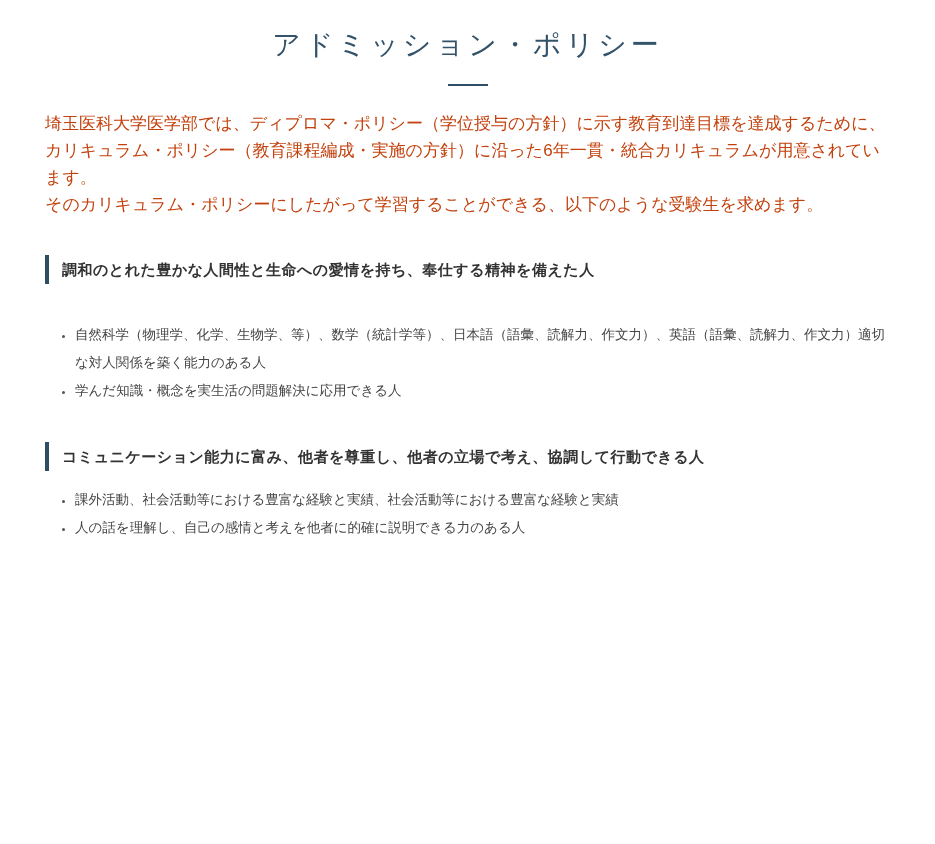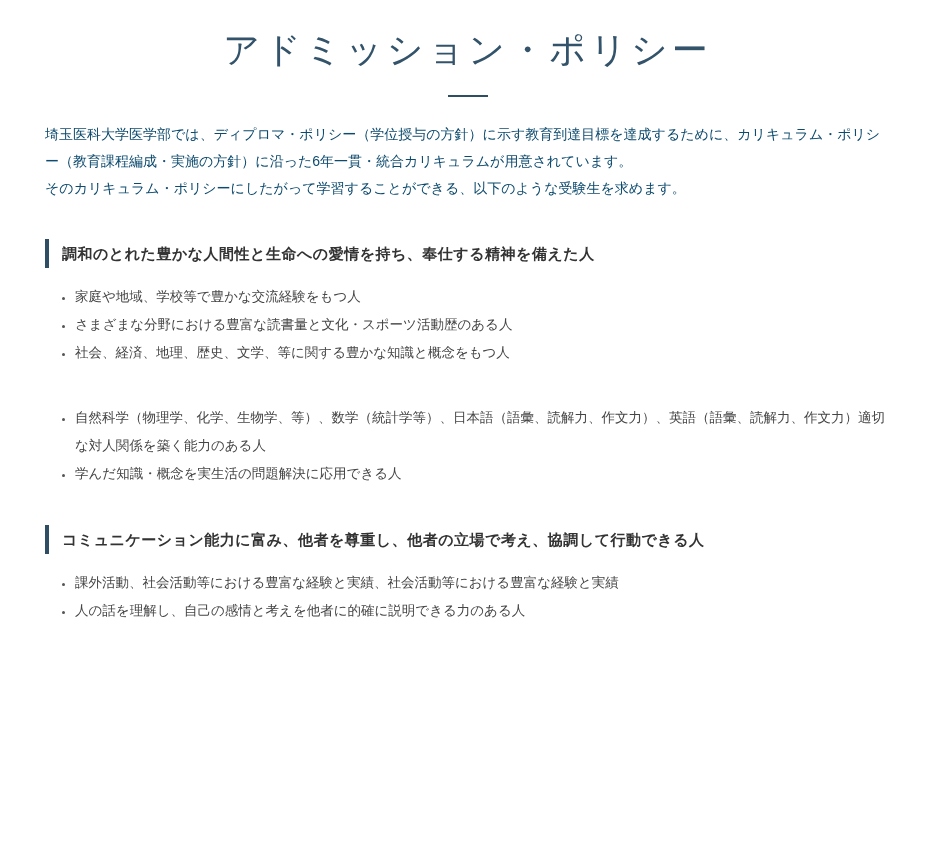--- a/index.html
+++ b/index.html
@@ -16,35 +16,35 @@
   }
   .page {
     width: 935px;
     padding: 0 45px 20px 45px;
   }
   .page-title {
     margin: 26px 0 0 0;
     text-align: center;
     font-family: "DejaVu Serif", "Liberation Serif", serif;
     font-weight: 400;
-    font-size: 36px;
+    font-size: 28px;
     letter-spacing: 4px;
     color: #33536b;
   }
   .title-divider {
     width: 40px;
     height: 2px;
     background: #2f4d63;
     margin: 20px auto 24px auto;
   }
   .intro {
     margin: 0;
-    font-size: 14px;
+    font-size: 17px;
     line-height: 27px;
-    color: #0c4a6e;
+    color: #c2410c;
   }
   .policy-section {
     margin-top: 37px;
   }
   .section-heading {
     margin: 0;
     font-size: 15px;
     line-height: 29px;
     font-weight: 700;
     letter-spacing: 0.5px;
@@ -73,25 +73,20 @@
 <div class="page">
 
   <h1 class="page-title">アドミッション・ポリシー</h1>
   <div class="title-divider"></div>
 
   <p class="intro">埼玉医科大学医学部では、ディプロマ・ポリシー（学位授与の方針）に示す教育到達目標を達成するために、カリキュラム・ポリシー（教育課程編成・実施の方針）に沿った6年一貫・統合カリキュラムが用意されています。</p>
   <p class="intro">そのカリキュラム・ポリシーにしたがって学習することができる、以下のような受験生を求めます。</p>
 
   <section class="policy-section">
     <h2 class="section-heading">調和のとれた豊かな人間性と生命への愛情を持ち、奉仕する精神を備えた人</h2>
-    <ul class="policy-list">
-      <li>家庭や地域、学校等で豊かな交流経験をもつ人</li>
-      <li>さまざまな分野における豊富な読書量と文化・スポーツ活動歴のある人</li>
-      <li>社会、経済、地理、歴史、文学、等に関する豊かな知識と概念をもつ人</li>
-    </ul>
   </section>
 
   <section class="policy-section">
     <ul class="policy-list">
       <li>自然科学（物理学、化学、生物学、等）、数学（統計学等）、日本語（語彙、読解力、作文力）、英語（語彙、読解力、作文力）適切な対人関係を築く能力のある人</li>
       <li>学んだ知識・概念を実生活の問題解決に応用できる人</li>
     </ul>
   </section>
 
 

